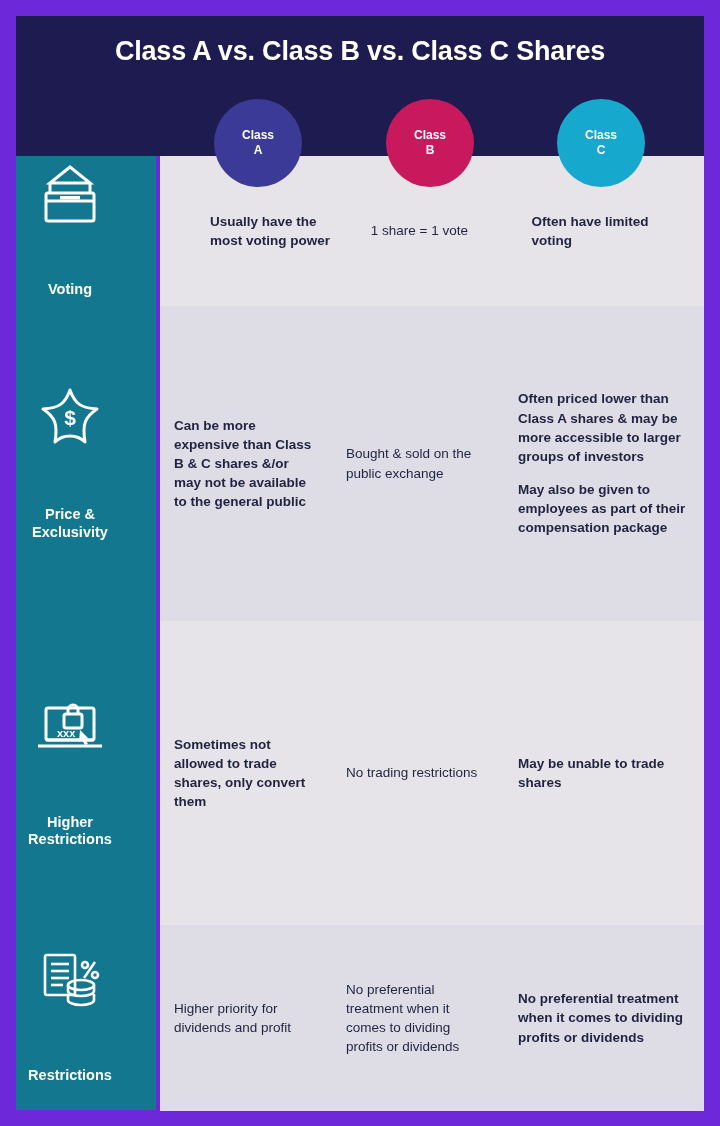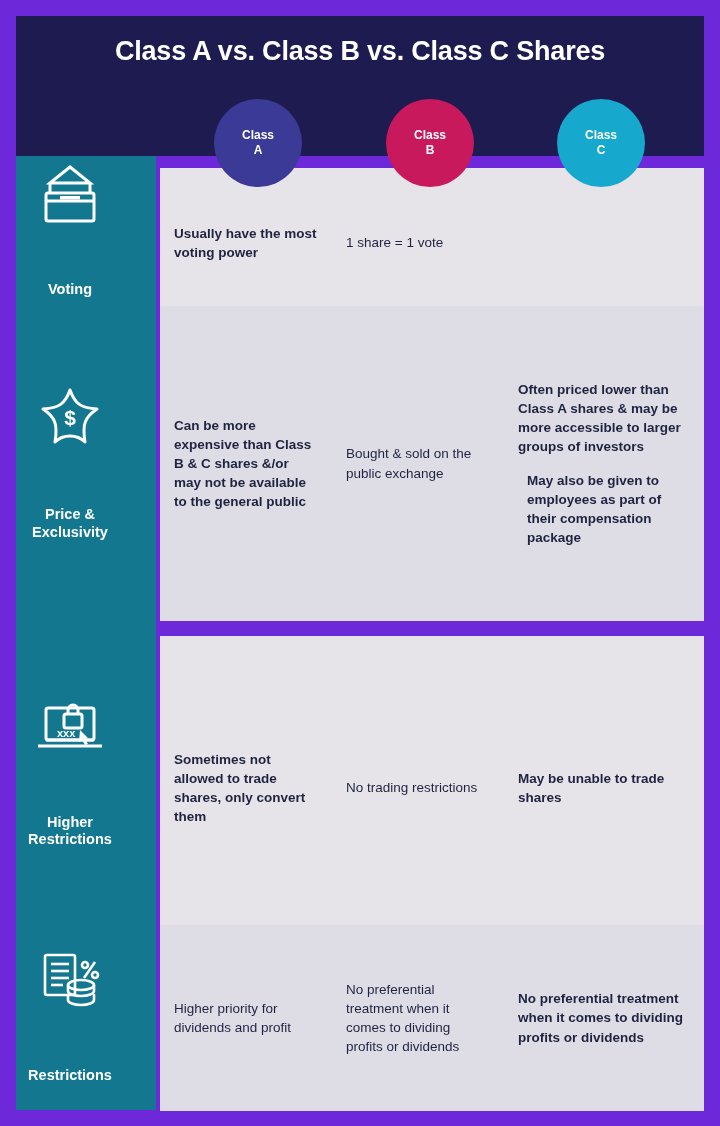--- a/index.html
+++ b/index.html
@@ -93,21 +93,21 @@
     font-size: 13.5px;
     line-height: 1.42;
     color: #1f2340;
     display: flex;
     align-items: center;
   }
   .cell.c-a { width: 172px; }
   .cell.c-b { width: 172px; }
   .cell.c-c { width: 200px; }
   .cell p { margin: 0; }
-  .cell p + p { margin-top: 14px; margin-left: 9px; }
+  .cell p + p { margin-top: 14px; }
   .cell.bold { font-weight: bold; }
 
   
   #row-voting      { top: 0;   height: 174px; }
   #row-price       { top: 174; height: 366px; }
   #row-trading     { top: 540px; height: 354px; }
 
   
   .rail-item {
     position: absolute;
@@ -224,29 +224,34 @@
         <circle cx="48" cy="14" r="3"></circle>
         <circle cx="58" cy="24" r="3"></circle>
         <line x1="58" y1="11" x2="47" y2="27"></line>
       </svg>
     </span>
     <div class="rail-label">Restrictions</div>
   </div>
 
   <div class="table-body">
 
-    <div class="row light" id="row-voting" style="height: 150px; position: absolute; top: 12px;">
+    <div class="row light" id="row-voting" style="height: 150px; position: absolute; top: 0px; padding-left: 36px;">
       <div class="cell c-a bold">
           <div>
             <p>Usually have the most voting power</p>
           </div>
         </div>
       <div class="cell c-b">
           <div>
             <p>1 share = 1 vote</p>
+          </div>
+        </div>
+      <div class="cell c-c bold">
+          <div>
+            <p>Often have limited voting</p>
           </div>
         </div>
     </div>
 
     <div class="row dark" id="row-price" style="height: 315px; position: absolute; top: 150px;">
       <div class="cell c-a bold">
           <div>
             <p>Can be more expensive than Class B &amp; C shares &amp;/or may not be available to the general public</p>
           </div>
         </div>
@@ -256,21 +261,21 @@
           </div>
         </div>
       <div class="cell c-c bold">
           <div>
             <p>Often priced lower than Class A shares &amp; may be more accessible to larger groups of investors</p>
             <p>May also be given to employees as part of their compensation package</p>
           </div>
         </div>
     </div>
 
-    <div class="row light" id="row-trading" style="height: 304px; position: absolute; top: 480px; align-items: center;">
+    <div class="row light" id="row-trading" style="height: 304px; position: absolute; top: 465px; align-items: center;">
       <div class="cell c-a bold">
           <div>
             <p>Sometimes not allowed to trade shares, only convert them</p>
           </div>
         </div>
       <div class="cell c-b">
           <div>
             <p>No trading restrictions</p>
           </div>
         </div>

